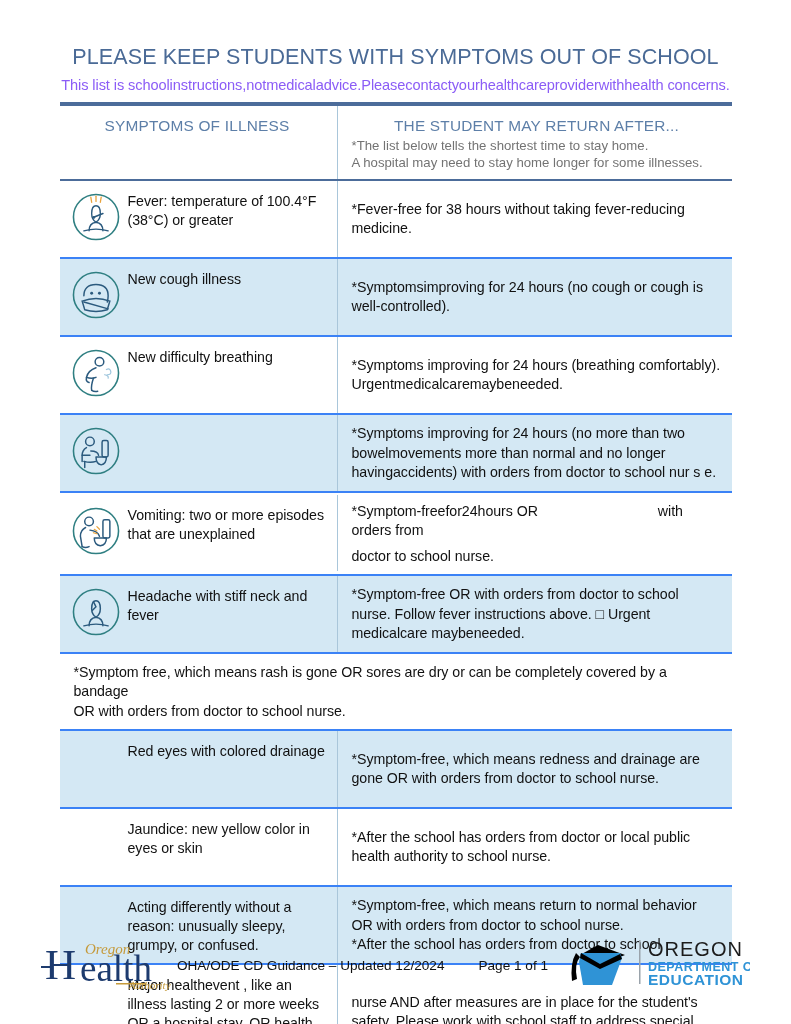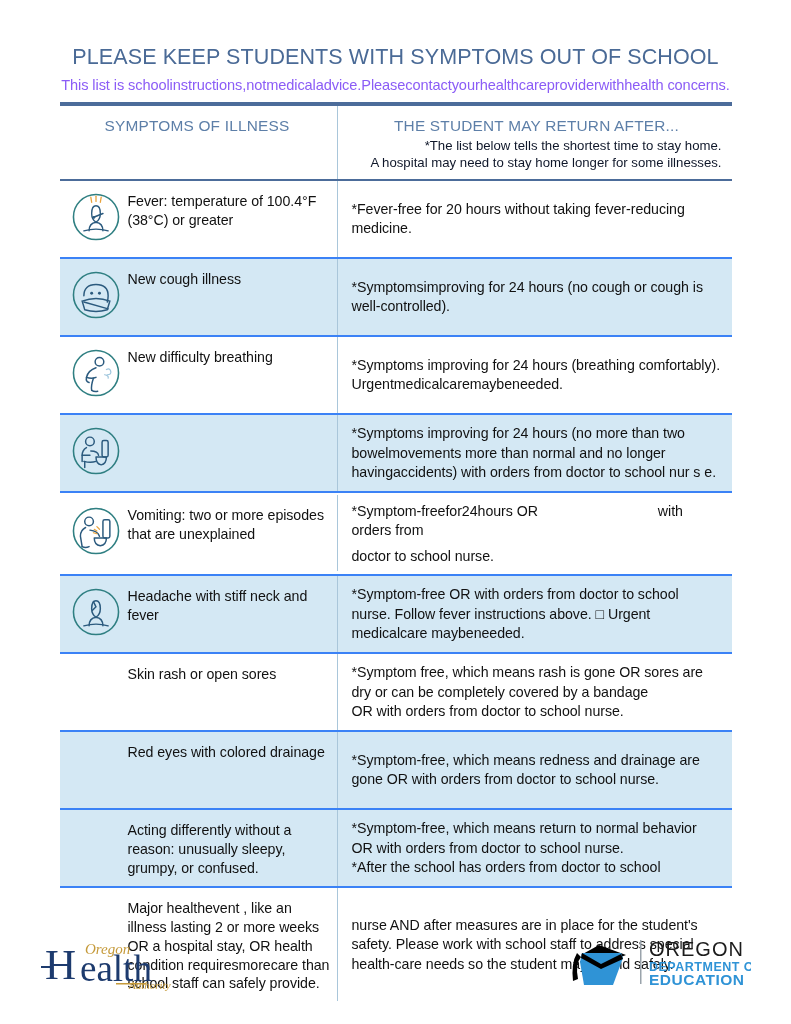--- a/index.html
+++ b/index.html
@@ -108,22 +108,22 @@
   }
   .hdr-title {
     color: #5d7fa8;
     font-size: 15.4px;
     text-align: center;
     width: 100%;
     letter-spacing: 0.2px;
   }
   .hdr-sub {
     font-size: 13.2px;
-    text-align: right;
-    color: #0f172a;
+    text-align: left;
+    color: #737373;
     line-height: 1.3;
     margin-top: 2px;
   }
   .hdr-rule {
     height: 2px;
     background: #4c6c9a;
     width: 100%;
   }
 
   .gap-wide { display: inline-block; width: 120px; }
@@ -198,21 +198,21 @@
                 </g>
                 <g stroke="#2b5a7e" stroke-width="1.8" stroke-linecap="round">
                   <path d="M28 30 l10 -4"></path>
                   <circle cx="27.5" cy="30.5" r="1.6" fill="#2b5a7e" stroke="none"></circle>
                 </g>
               </svg>
             </div>
             <div class="sym-text">Fever: temperature of 100.4°F (38°C) or greater</div>
           </div>
           <div class="cell-right">
-            <div class="ret-text" style="white-space: pre-line;">*Fever-free for 20 hours without taking fever-reducing medicine.</div>
+            <div class="ret-text" style="white-space: pre-line;">*Fever-free for 38 hours without taking fever-reducing medicine.</div>
           </div>
         </div>
         <div class="row shaded">
           <div class="cell-left">
             <div class="icon-slot">
               <svg viewBox="0 0 60 60" width="52" height="52" xmlns="http://www.w3.org/2000/svg">
                 <circle cx="30" cy="30" r="26" fill="none" stroke="#2f7f82" stroke-width="1.8"></circle>
                 <g fill="none" stroke="#2b5a7e" stroke-width="1.7" stroke-linecap="round">
                   <path d="M16 31 q0-13 14-13 q14 0 14 13 q0 4-1 7"></path>
                   <path d="M14 37 q16-6 32 0 l-3 10 q-13 4-26 0 z"></path>
@@ -318,36 +318,41 @@
                 </g>
               </svg>
             </div>
             <div class="sym-text">Headache with stiff neck and fever</div>
           </div>
           <div class="cell-right">
             <div class="ret-text" style="white-space: pre-line;">*Symptom-free OR with orders from doctor to school nurse. Follow fever instructions above. □ Urgent medicalcare maybeneeded.</div>
           </div>
         </div>
         <div class="row plain">
-          <div class="cell-left">
-            <div class="icon-slot"></div>
-            <div class="sym-text">Skin rash or open sores</div>
-          </div>
           <div class="cell-right">
             <div class="ret-text" style="white-space: pre-line;">*Symptom free, which means rash is gone OR sores are dry or can be completely covered by a bandage
 OR with orders from doctor to school nurse.</div>
           </div>
         </div>
         <div class="row shaded">
           <div class="cell-left">
             <div class="icon-slot"></div>
             <div class="sym-text">Red eyes with colored drainage</div>
           </div>
           <div class="cell-right">
             <div class="ret-text" style="white-space: pre-line;">*Symptom-free, which means redness and drainage are gone OR with orders from doctor to school nurse.</div>
+          </div>
+        </div>
+        <div class="row plain">
+          <div class="cell-left">
+            <div class="icon-slot"></div>
+            <div class="sym-text">Jaundice: new yellow color in eyes or skin</div>
+          </div>
+          <div class="cell-right">
+            <div class="ret-text" style="white-space: pre-line;">*After the school has orders from doctor or local public health authority to school nurse.</div>
           </div>
         </div>
         <div class="row shaded">
           <div class="cell-left">
             <div class="icon-slot"></div>
             <div class="sym-text">Acting differently without a reason: unusually sleepy, grumpy, or confused.</div>
           </div>
           <div class="cell-right">
             <div class="ret-text" style="white-space: pre-line;">*Symptom-free, which means return to normal behavior OR with orders from doctor to school nurse.
 *After the school has orders from doctor to school</div>
@@ -373,20 +378,24 @@
         <svg viewBox="0 0 280 116" width="140" height="58" xmlns="http://www.w3.org/2000/svg">
           <text x="8" y="92" font-family="Liberation Serif, serif" font-size="86" fill="#1d3b6e">H</text>
           <text x="78" y="96" font-family="Liberation Serif, serif" font-size="74" fill="#1d3b6e">ealth</text>
           <text x="88" y="42" font-family="Liberation Serif, serif" font-size="30" fill="#c59a3a" font-style="italic">Oregon</text>
           <rect x="0" y="66" width="24" height="4" fill="#1d3b6e"></rect>
           <rect x="150" y="100" width="60" height="3" fill="#c59a3a"></rect>
           <text x="176" y="112" font-family="Liberation Serif, serif" font-size="22" fill="#c59a3a" font-style="italic">Authority</text>
         </svg>
       </div>
 
+      <div class="foot-mid">
+        <span>OHA/ODE CD Guidance – Updated 12/2024</span>
+        <span>Page 1 of 1</span>
+      </div>
 
       <div class="ode-logo">
         <svg viewBox="0 0 400 116" width="200" height="58" xmlns="http://www.w3.org/2000/svg">
           <path d="M60 44 L96 24 L150 44 L100 64 Z" fill="#000"></path>
           <path d="M52 40 Q40 60 44 96 L54 92 Q48 62 60 48 Z" fill="#000"></path>
           <path d="M62 40 L140 40 L144 50 L124 104 L66 104 L58 58 Z" fill="#2f93d6"></path>
           <path d="M62 40 L100 62 L140 42 L144 52 L100 72 L60 50 Z" fill="#000"></path>
           <rect x="178" y="14" width="3" height="88" fill="#9aa3ab"></rect>
           <text x="196" y="46" font-family="Liberation Sans, sans-serif" font-size="40" fill="#1c1c1c" letter-spacing="2">OREGON</text>
           <text x="196" y="76" font-family="Liberation Sans, sans-serif" font-size="25" font-weight="bold" fill="#2f93d6" letter-spacing="1">DEPARTMENT OF</text>

